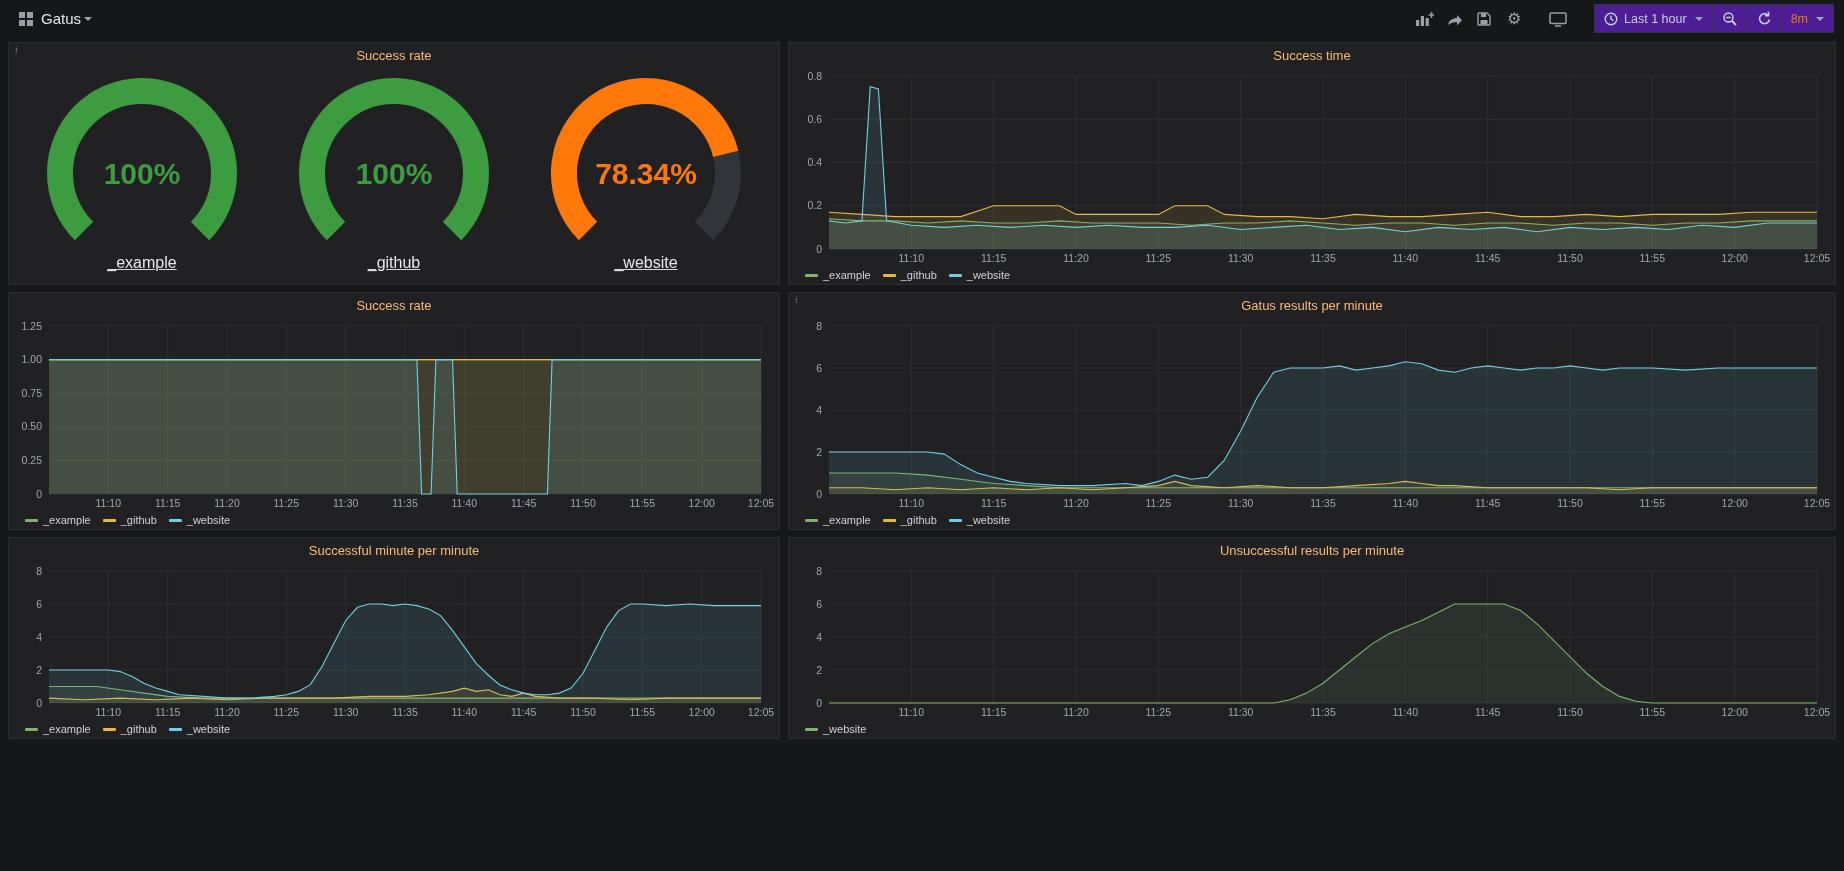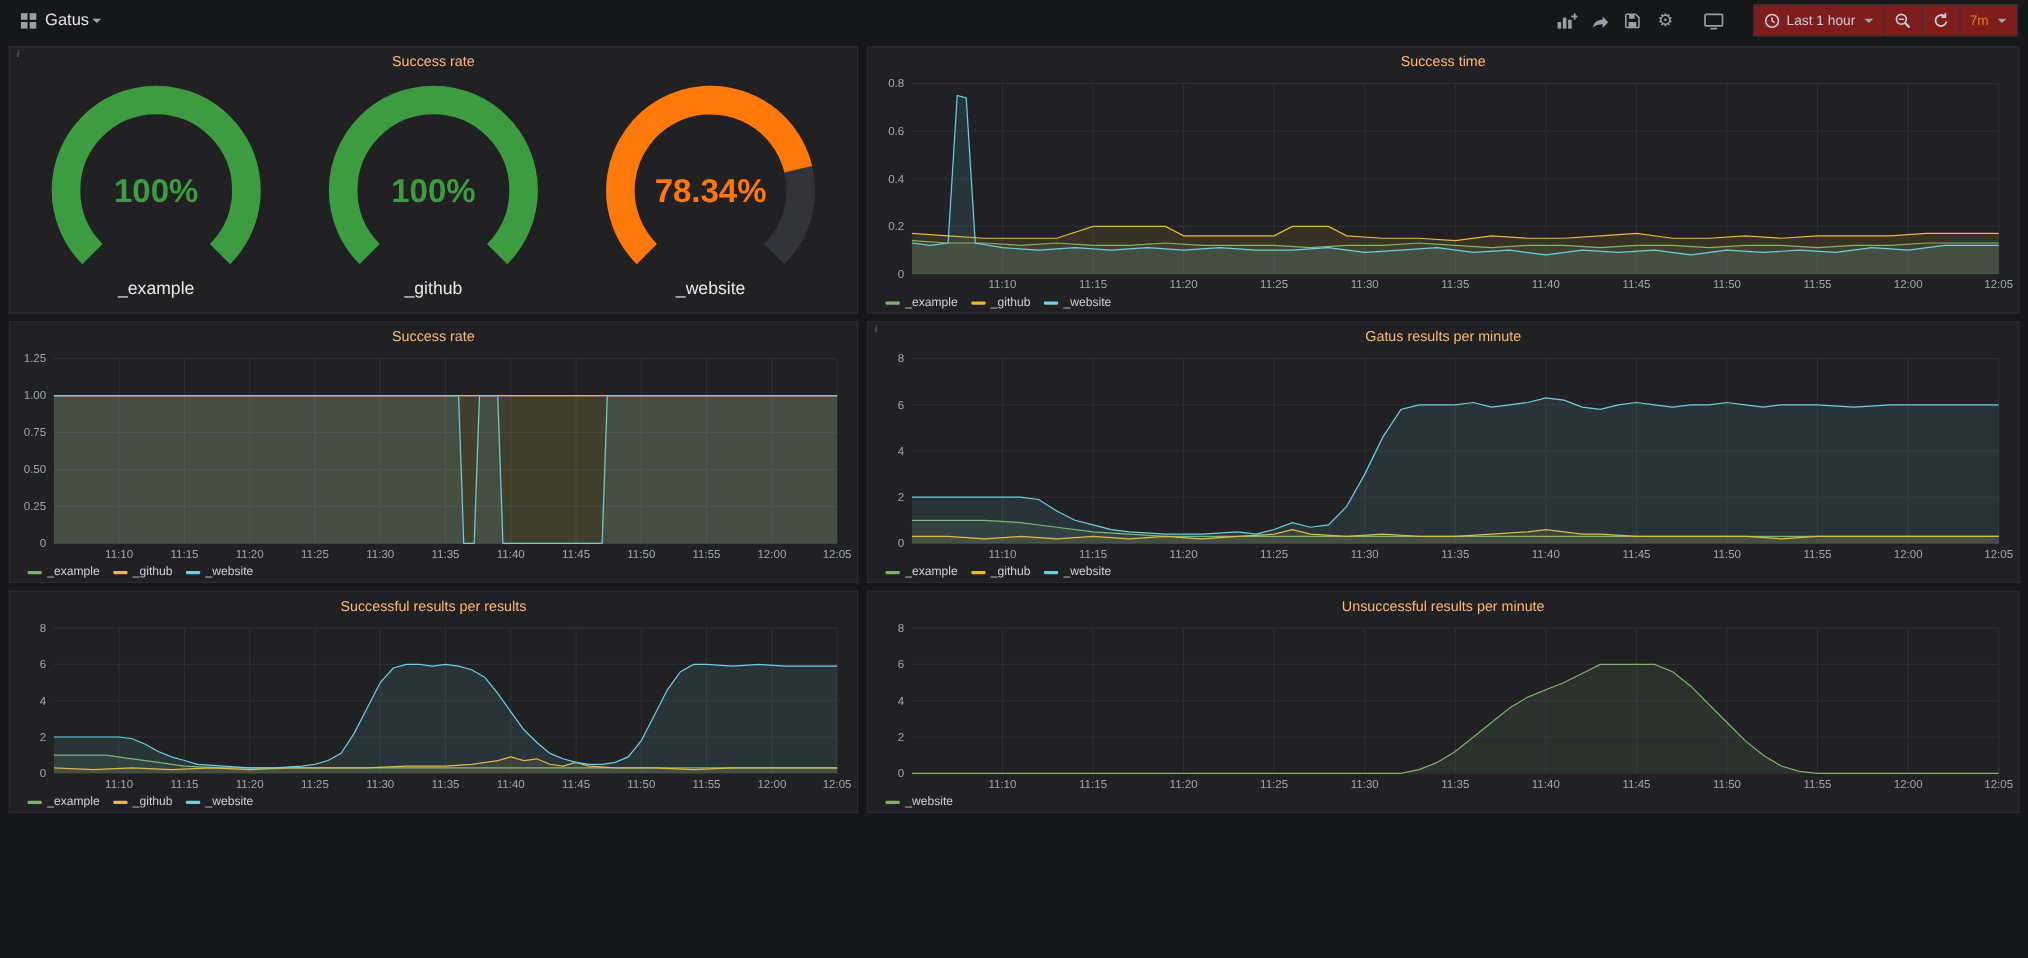--- a/index.html
+++ b/index.html
@@ -11,42 +11,42 @@
   .nav-left { display:flex; align-items:center; gap:1px; }
   .nav-title { font-size:15px; color:#e3e4e6; cursor:pointer; }
   .caret { width:0; height:0; border-left:4px solid transparent; border-right:4px solid transparent;
            border-top:4px solid #9fa7ae; display:inline-block; margin-left:2px; }
   .nav-right { display:flex; align-items:center; gap:2px; }
   .icon-btn { width:28px; height:28px; display:flex; align-items:center; justify-content:center;
               color:#9aa0a7; cursor:pointer; }
   .icon-btn.tv { margin:0 14px; }
   .btn-group { display:flex; margin-left:6px; }
   .group-btn { height:29px; display:flex; align-items:center; gap:6px; padding:0 9px;
-               background:#7f1d1d; border:1px solid #35373b; color:#c7d0d9; font-size:12.5px;
+               background:#4c1d95; border:1px solid #35373b; color:#c7d0d9; font-size:12.5px;
                font-family:"Liberation Sans",sans-serif; cursor:pointer; }
   .group-btn + .group-btn { border-left:none; }
 
   
   .dash { padding:5px 8px; display:grid; grid-template-columns:772px 1048px;
           grid-template-rows:243px 238px 202px; gap:7px 8px; }
   .panel { background:#212124; border:1px solid #2c2c31; position:relative;
            display:flex; flex-direction:column; min-height:0; }
   .panel-title { height:25px; flex:0 0 25px; display:flex; align-items:center; justify-content:center;
                  font-size:13px; font-weight:500; color:#fdba74; cursor:pointer; }
   .info-corner { position:absolute; top:1px; left:6px; font-size:10px; font-style:italic;
                  color:#6a737d; cursor:pointer; z-index:2; font-family:"Liberation Serif",serif; }
   .panel-body { flex:1; display:flex; flex-direction:column; min-height:0; padding:0 4px; }
   .chart-area { flex:1; min-height:0; position:relative; cursor:crosshair; }
   .legend { height:18px; flex:0 0 18px; display:flex; align-items:center; gap:12px;
             padding-left:12px; font-size:11px; color:#d0d2d6; }
   .legend-item { display:inline-flex; align-items:center; cursor:pointer; }
   .dash-swatch { display:inline-block; width:13px; height:3px; margin-right:5px; border-radius:1px; }
 
   
-  .gauges { flex:1; display:flex; align-items:center; justify-content:space-evenly; padding-bottom:4px; }
+  .gauges { flex:1; display:flex; align-items:center; justify-content:space-evenly; padding-bottom:4px;text-decoration:underline; }
   .gauge-cell { display:flex; flex-direction:column; align-items:center; }
   .gauge-label { font-size:16px; color:#e8e8e8; margin-top:1px; }
 
   .tk { font-size:10.5px; fill:#9fa7ae; font-family:"Liberation Sans",sans-serif; }
   svg { display:block; }
 </style>
 </head>
 <body>
 
 <header class="navbar">
@@ -108,21 +108,21 @@
           <line x1="10" y1="10" x2="14" y2="14" stroke="currentColor" stroke-width="2"></line>
         </svg>
       </button>
       <button class="group-btn">
         <svg width="15" height="15" viewBox="0 0 15 15">
           <path d="M12.5 8.5 A5 5 0 1 1 11 4" fill="none" stroke="currentColor" stroke-width="1.6"></path>
           <path d="M11.5 0.8 L11.5 4.6 L7.9 4.6" fill="none" stroke="currentColor" stroke-width="1.6"></path>
         </svg>
       </button>
       <button class="group-btn">
-        <span style="color: rgb(235, 123, 24);">7m</span>
+        <span style="color: rgb(235, 123, 24);">8m</span>
         <span class="caret"></span>
       </button>
     </div>
   </div>
 </header>
 
 <main class="dash">
 
   <section class="panel">
     <span class="info-corner">i</span>
@@ -317,21 +317,21 @@
         </div>
       <div class="legend">
           <span class="legend-item"><i class="dash-swatch" style="background:#7EB26D"></i>_example</span>
           <span class="legend-item"><i class="dash-swatch" style="background:#EAB839"></i>_github</span>
           <span class="legend-item"><i class="dash-swatch" style="background:#6ED0E0"></i>_website</span>
         </div>
     </div>
   </section>
 
   <section class="panel">
-    <div class="panel-title">Successful results per results</div>
+    <div class="panel-title">Successful minute per minute</div>
     <div class="panel-body">
       <div class="chart-area">
           <svg width="762" height="157">
             <line x1="36" x2="748" y1="140.0" y2="140.0" stroke="#2c2f35" stroke-width="1"></line>
             <text class="tk" x="29" y="143.5" text-anchor="end">0</text>
             <line x1="36" x2="748" y1="107.0" y2="107.0" stroke="#2c2f35" stroke-width="1"></line>
             <text class="tk" x="29" y="110.5" text-anchor="end">2</text>
             <line x1="36" x2="748" y1="74.0" y2="74.0" stroke="#2c2f35" stroke-width="1"></line>
             <text class="tk" x="29" y="77.5" text-anchor="end">4</text>
             <line x1="36" x2="748" y1="41.0" y2="41.0" stroke="#2c2f35" stroke-width="1"></line>

